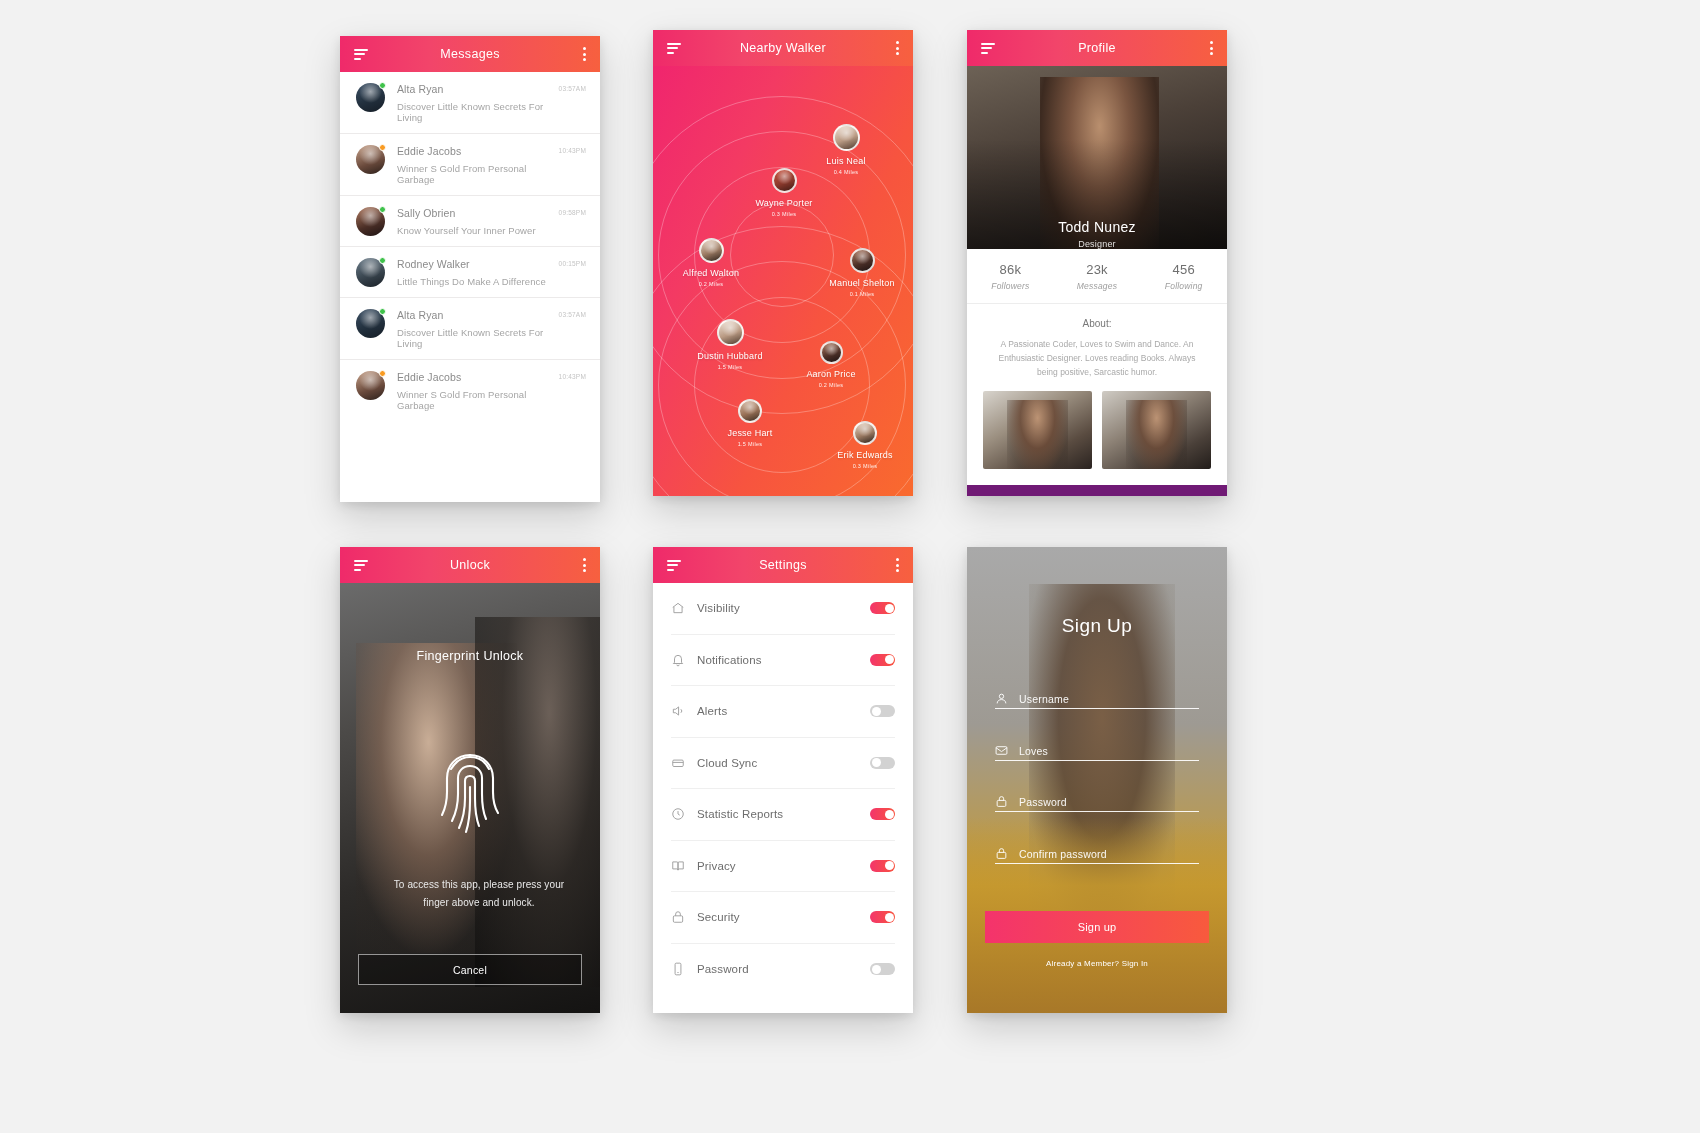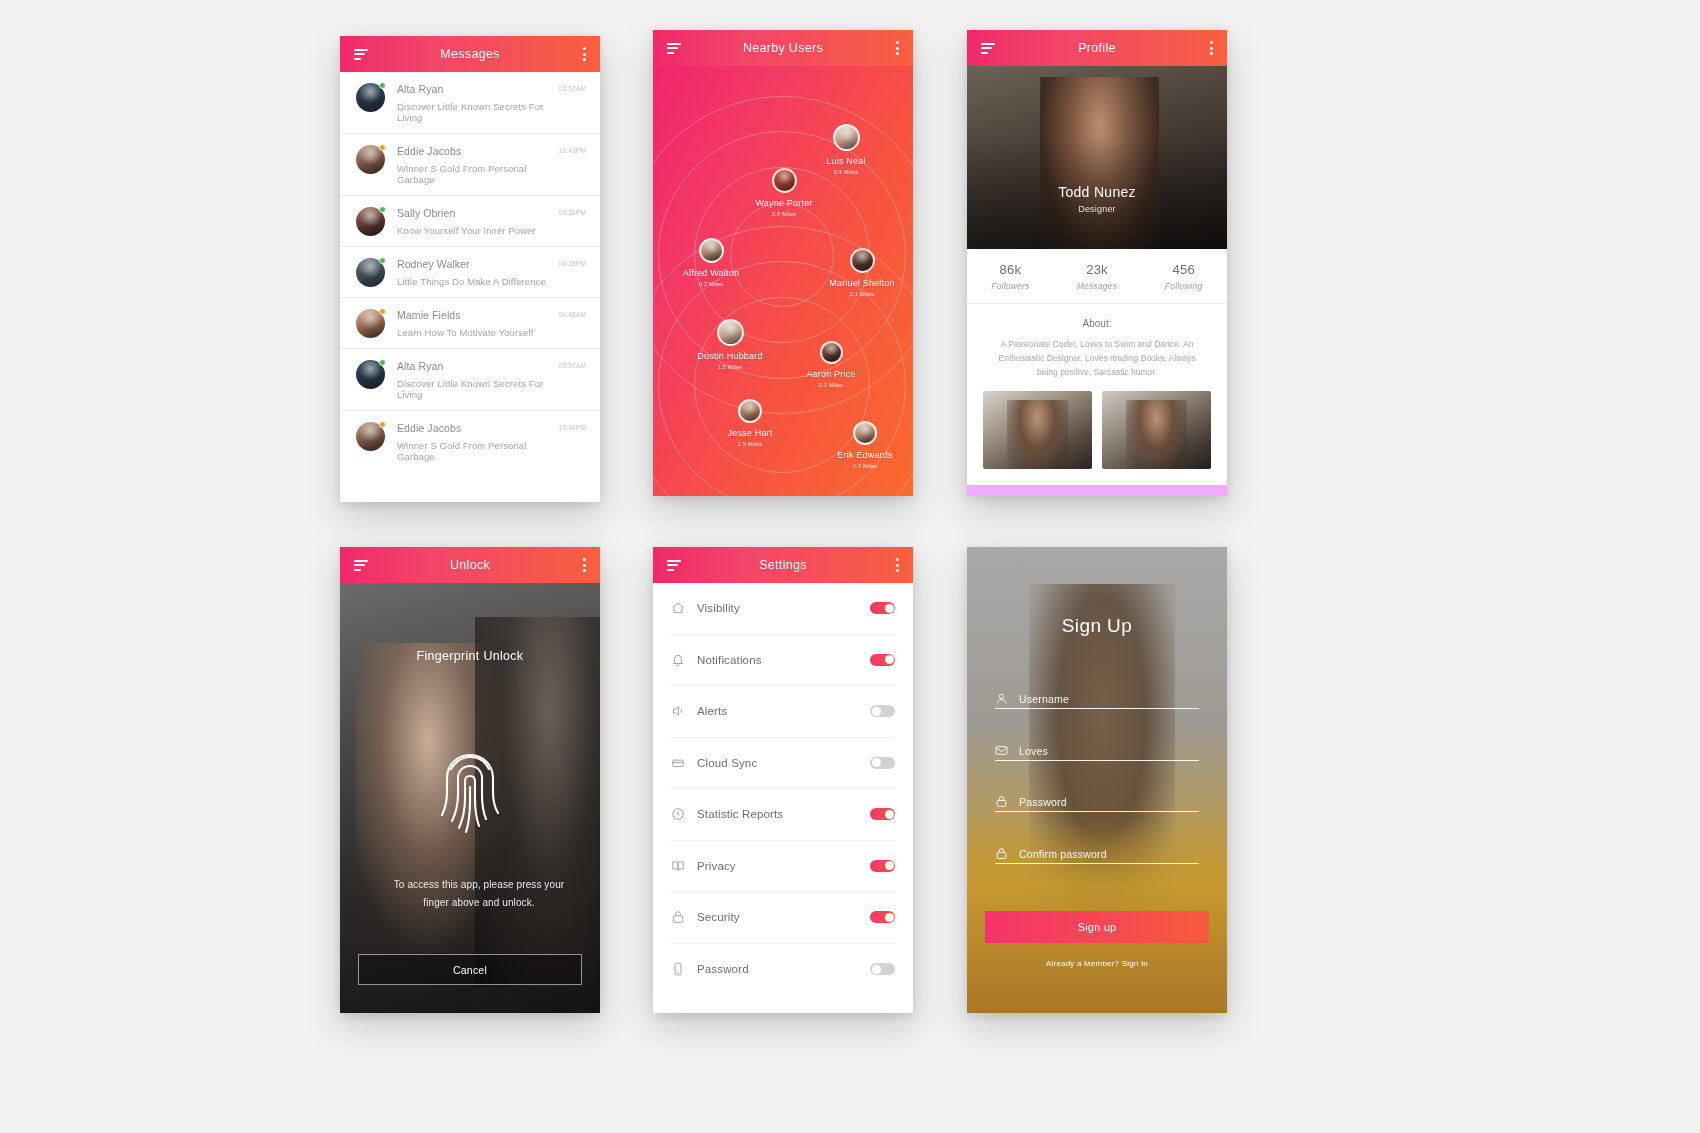--- a/index.html
+++ b/index.html
@@ -12,21 +12,21 @@
   .stage {
     position: relative;
     width: 1700px; height: 1133px;
     background: #f2f2f2;
   }
 
   
   .phone {
     position: absolute;
     width: 260px; height: 466px;
-    background: #f0abfc;
+    background: #701a75;
     overflow: hidden;
     box-shadow: 0 14px 34px rgba(0,0,0,0.17), 0 3px 10px rgba(0,0,0,0.10);
   }
   .appbar {
     position: relative;
     height: 36px;
     background: linear-gradient(90deg,#ef2a6a 0%, #f2456a 35%, #f7603f 100%);
     display: flex; align-items: center;
     color: #fff;
   }
@@ -108,21 +108,21 @@
   }
   .pf-hero::before {
     content:""; position: absolute; left: 28%; top: 6%;
     width: 46%; height: 96%;
     background: radial-gradient(ellipse at 50% 28%, #b98f6e 0%, #7a5540 35%, #3c2a20 70%, rgba(30,22,18,0) 100%);
   }
   .pf-hero::after {
     content:""; position: absolute; inset: 0;
     background: linear-gradient(to bottom, rgba(0,0,0,0) 40%, rgba(0,0,0,.45) 100%);
   }
-  .pf-hero-txt { position: absolute; left: 0; right: 0; bottom: 35px; text-align: center; z-index: 2; }
+  .pf-hero-txt { position: absolute; left: 0; right: 0; bottom: 0; text-align: center; z-index: 2; }
   .pf-name { font-size: 14px; color: #fff; letter-spacing: .3px; }
   .pf-role { font-size: 9px; color: rgba(255,255,255,.85); margin-top: 4px; letter-spacing: .2px; }
   .pf-stats { display: flex; border-bottom: 1px solid #ededed; padding: 13px 0 12px; background: #fff; }
   .pf-stat { flex: 1; text-align: center; }
   .pf-stat-val { font-size: 13px; color: #6f6f6f; letter-spacing: .2px; }
   .pf-stat-lab { font-size: 8.5px; color: #9e9e9e; margin-top: 4px; letter-spacing: .2px; font-style: italic; }
   .pf-about { padding: 14px 22px 12px; text-align: center; background: #fff; }
   .pf-about-h { font-size: 10px; color: #787878; margin-bottom: 8px; }
   .pf-about-t { font-size: 8.5px; color: #a9a9a9; line-height: 1.65; }
   .pf-gal { display: flex; gap: 10px; padding: 0 16px 16px; background: #fff; }
@@ -267,31 +267,20 @@
             <span class="dot green"></span>
           </div>
           <div class="msg-body">
             <div class="msg-name">Rodney Walker</div>
             <div class="msg-sub">Little Things Do Make A Difference</div>
           </div>
           <div class="msg-time">00:15PM</div>
         </div>
         <div class="msg-row">
           <div class="msg-av-wrap">
-            <div class="av msg-av a5"></div>
-            <span class="dot orange"></span>
-          </div>
-          <div class="msg-body">
-            <div class="msg-name">Mamie Fields</div>
-            <div class="msg-sub">Learn How To Motivate Yourself</div>
-          </div>
-          <div class="msg-time">04:48AM</div>
-        </div>
-        <div class="msg-row">
-          <div class="msg-av-wrap">
             <div class="av msg-av a1"></div>
             <span class="dot green"></span>
           </div>
           <div class="msg-body">
             <div class="msg-name">Alta Ryan</div>
             <div class="msg-sub">Discover Little Known Secrets For Living</div>
           </div>
           <div class="msg-time">03:57AM</div>
         </div>
         <div class="msg-row">
@@ -308,21 +297,21 @@
       </div>
   </div>
 
   <div class="phone" id="nearby">
     <div class="appbar">
       <div class="hamburger">
           <i></i>
           <i></i>
           <i></i>
         </div>
-      <div class="appbar-title">Nearby Users</div>
+      <div class="appbar-title">Nearby Walker</div>
       <div class="kebab">
           <i></i>
           <i></i>
           <i></i>
         </div>
     </div>
     <div class="radar" id="radar">
       <div class="ring r1"></div>
       <div class="ring r2"></div>
       <div class="ring r3"></div>

